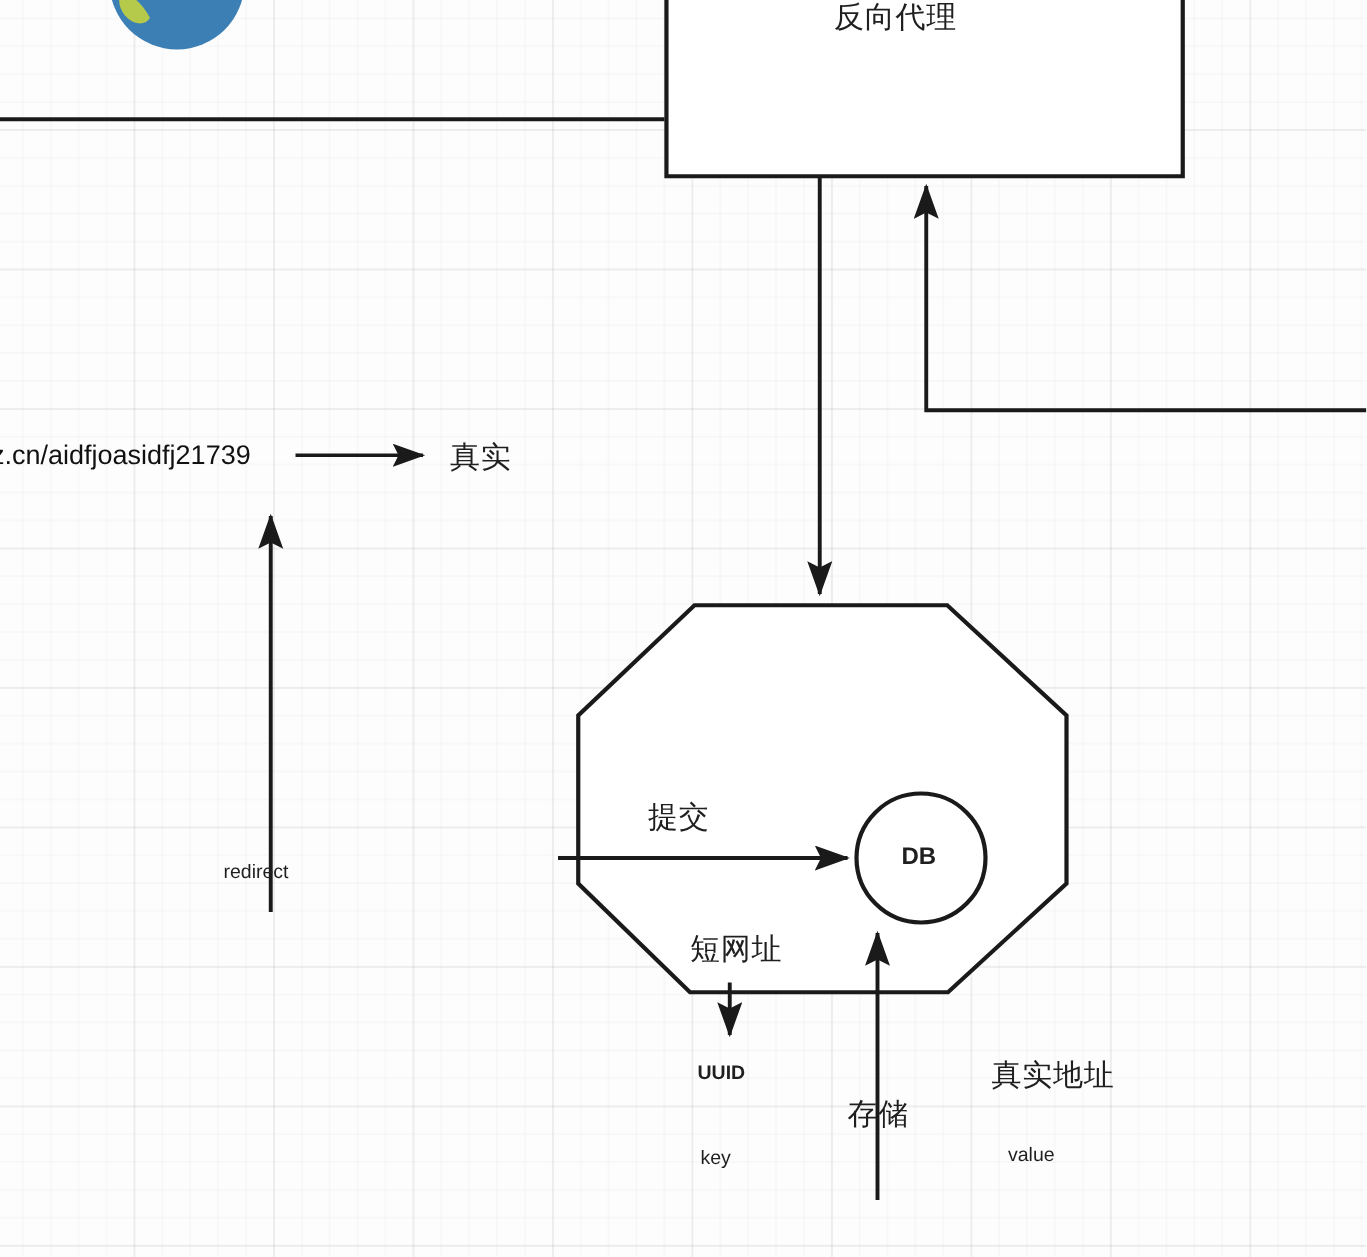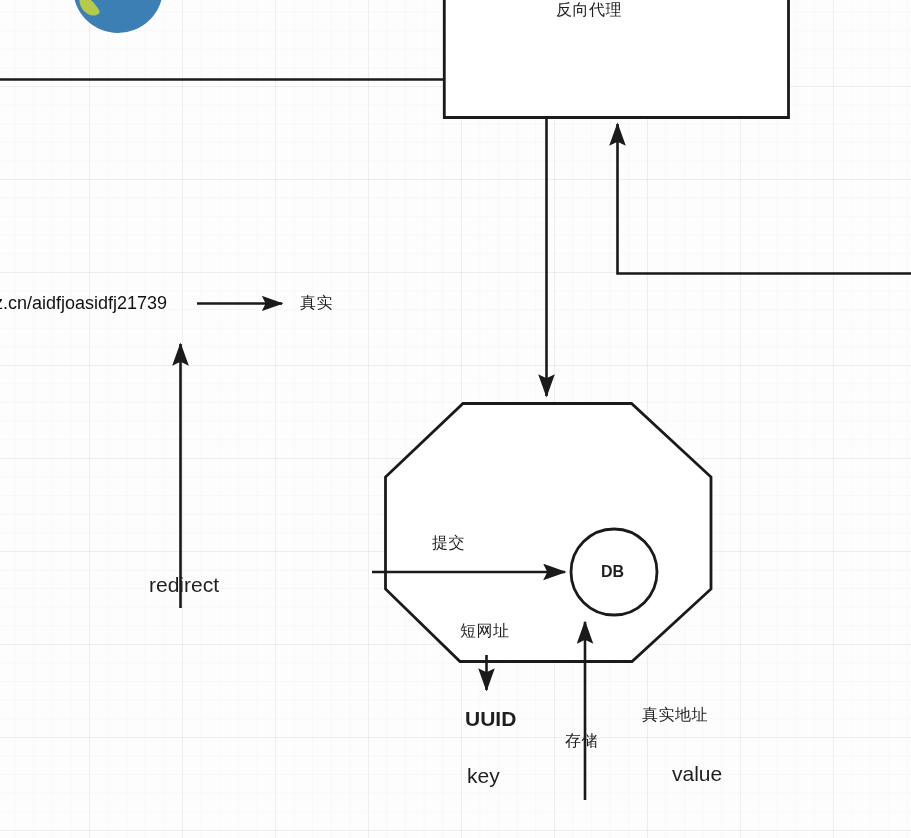--- a/index.html
+++ b/index.html
@@ -36,25 +36,25 @@
     width: 911px;
     height: 838px;
   }
   .lbl {
     position: absolute;
     color: #1f1f1f;
     white-space: nowrap;
     line-height: 1;
   }
   .cn {
-    font-size: 16px;
+    font-size: 20px;
     letter-spacing: 0.5px;
   }
   .en {
-    font-size: 21px;
+    font-size: 13px;
   }
   .url {
     font-size: 18px;
     color: #111;
   }
   .db-text {
     font-size: 16px;
     color: #1f1f1f;
     font-weight: bold;
   }
@@ -136,19 +136,19 @@
   <div class="lbl cn" style="left:432px; top:535px;">提交</div>
 
   <div class="lbl db-text" style="left:601px; top:564px;">DB</div>
 
   <div class="lbl cn" style="left:460px; top:623px;">短网址</div>
 
   <div class="lbl en" style="left:465px; top:708px;font-weight:bold;">UUID</div>
 
   <div class="lbl cn" style="left:565px; top:733px;">存储</div>
 
-  <div class="lbl cn" style="left:642px; top:707px;">真实地址</div>
+  <div class="lbl cn" style="left:661px; top:707px;">真实地址</div>
 
   <div class="lbl en" style="left:467px; top:765px;">key</div>
 
   <div class="lbl en" style="left:672px; top:763px;">value</div>
 
 </div>
 
 </body></html>

